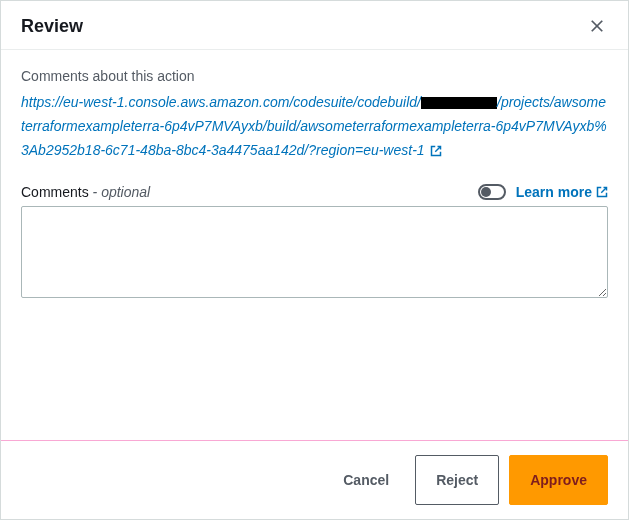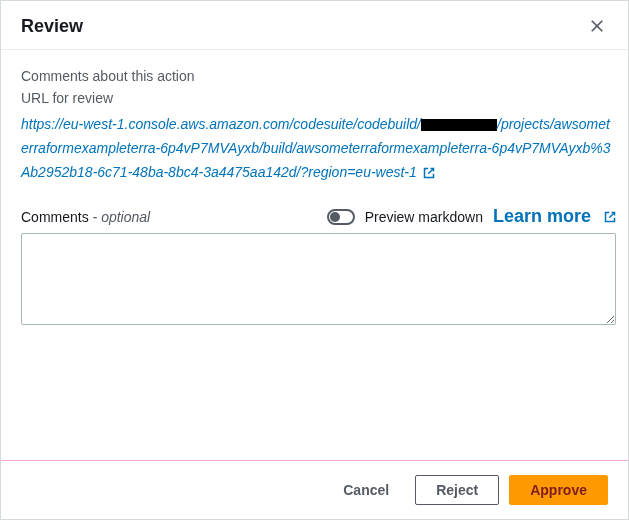--- a/index.html
+++ b/index.html
@@ -36,21 +36,21 @@
     .close-btn {
       background: none;
       border: none;
       cursor: pointer;
       padding: 4px;
       color: #545b64;
       display: flex;
       align-items: center;
     }
     .modal-body {
-      padding: 18px 12px 10px 20px;
+      padding: 18px 20px 10px 20px;
       flex: 1;
       overflow: auto;
     }
     .section-label {
       font-size: 14px;
       color: #545b64;
       margin-bottom: 6px;
     }
     .section-value {
       font-size: 14px;
@@ -119,27 +119,27 @@
       width: 10px;
       height: 10px;
       background: #545b64;
       border-radius: 50%;
     }
     .preview-label {
       font-size: 14px;
       color: #16191f;
     }
     .learn-more {
-      font-size: 18px;
+      font-size: 14px;
       color: #0073bb;
       text-decoration: none;
       font-weight: 700;
       display: inline-flex;
       align-items: center;
-      gap: 13px;
+      gap: 4px;
     }
     .comments-textarea {
       width: 100%;
       height: 92px;
       border: 1px solid #aab7b8;
       border-radius: 2px;
       padding: 6px 8px;
       font-size: 14px;
       font-family: inherit;
       resize: both;
@@ -148,21 +148,21 @@
       display: flex;
       justify-content: flex-end;
       align-items: center;
       gap: 10px;
       padding: 14px 20px;
       border-top: 1px solid #f9a8d4;
     }
     .btn {
       font-size: 14px;
       font-weight: 700;
-      padding: 6px 20px;
+      padding: 16px 20px;
       border-radius: 2px;
       cursor: pointer;
       font-family: inherit;
     }
     .btn-link {
       background: none;
       border: none;
       color: #545b64;
       padding: 6px 16px;
     }
@@ -187,38 +187,36 @@
       <svg width="14" height="14" viewBox="0 0 16 16" fill="none" stroke="#545b64" stroke-width="2">
         <line x1="2" y1="2" x2="14" y2="14"></line>
         <line x1="14" y1="2" x2="2" y2="14"></line>
       </svg>
     </button>
   </div>
 
   <div class="modal-body">
     <div class="section-label">Comments about this action</div>
 
-    <div class="section-label">URL for review</div>
     <div class="url-container">
       <a href="#" class="url-link"><span>https://eu-west-1.console.aws.amazon.com/codesuite/codebuild/</span><span class="redacted"></span><span>/projects/awsometerraformexampleterra-6p4vP7MVAyxb/build/awsometerraformexampleterra-6p4vP7MVAyxb%3Ab2952b18-6c71-48ba-8bc4-3a4475aa142d/?region=eu-west-1</span>
         <svg class="external-icon" width="12" height="12" viewBox="0 0 16 16" fill="none" stroke="#0073bb" stroke-width="2">
           <path d="M7 2 H2 V14 H14 V9"></path>
           <path d="M10 2 H14 V6"></path>
           <line x1="14" y1="2" x2="7" y2="9"></line>
         </svg>
       </a>
     </div>
 
     <div class="comments-row">
       <div class="comments-label">
         <span>Comments</span><span class="optional"> - optional</span>
       </div>
       <div class="comments-controls">
         <span class="toggle"></span>
-        <span class="preview-label">Preview markdown</span>
         <a href="#" class="learn-more">
           <span>Learn more</span>
           <svg width="12" height="12" viewBox="0 0 16 16" fill="none" stroke="#0073bb" stroke-width="2">
             <path d="M7 2 H2 V14 H14 V9"></path>
             <path d="M10 2 H14 V6"></path>
             <line x1="14" y1="2" x2="7" y2="9"></line>
           </svg>
         </a>
       </div>
     </div>

